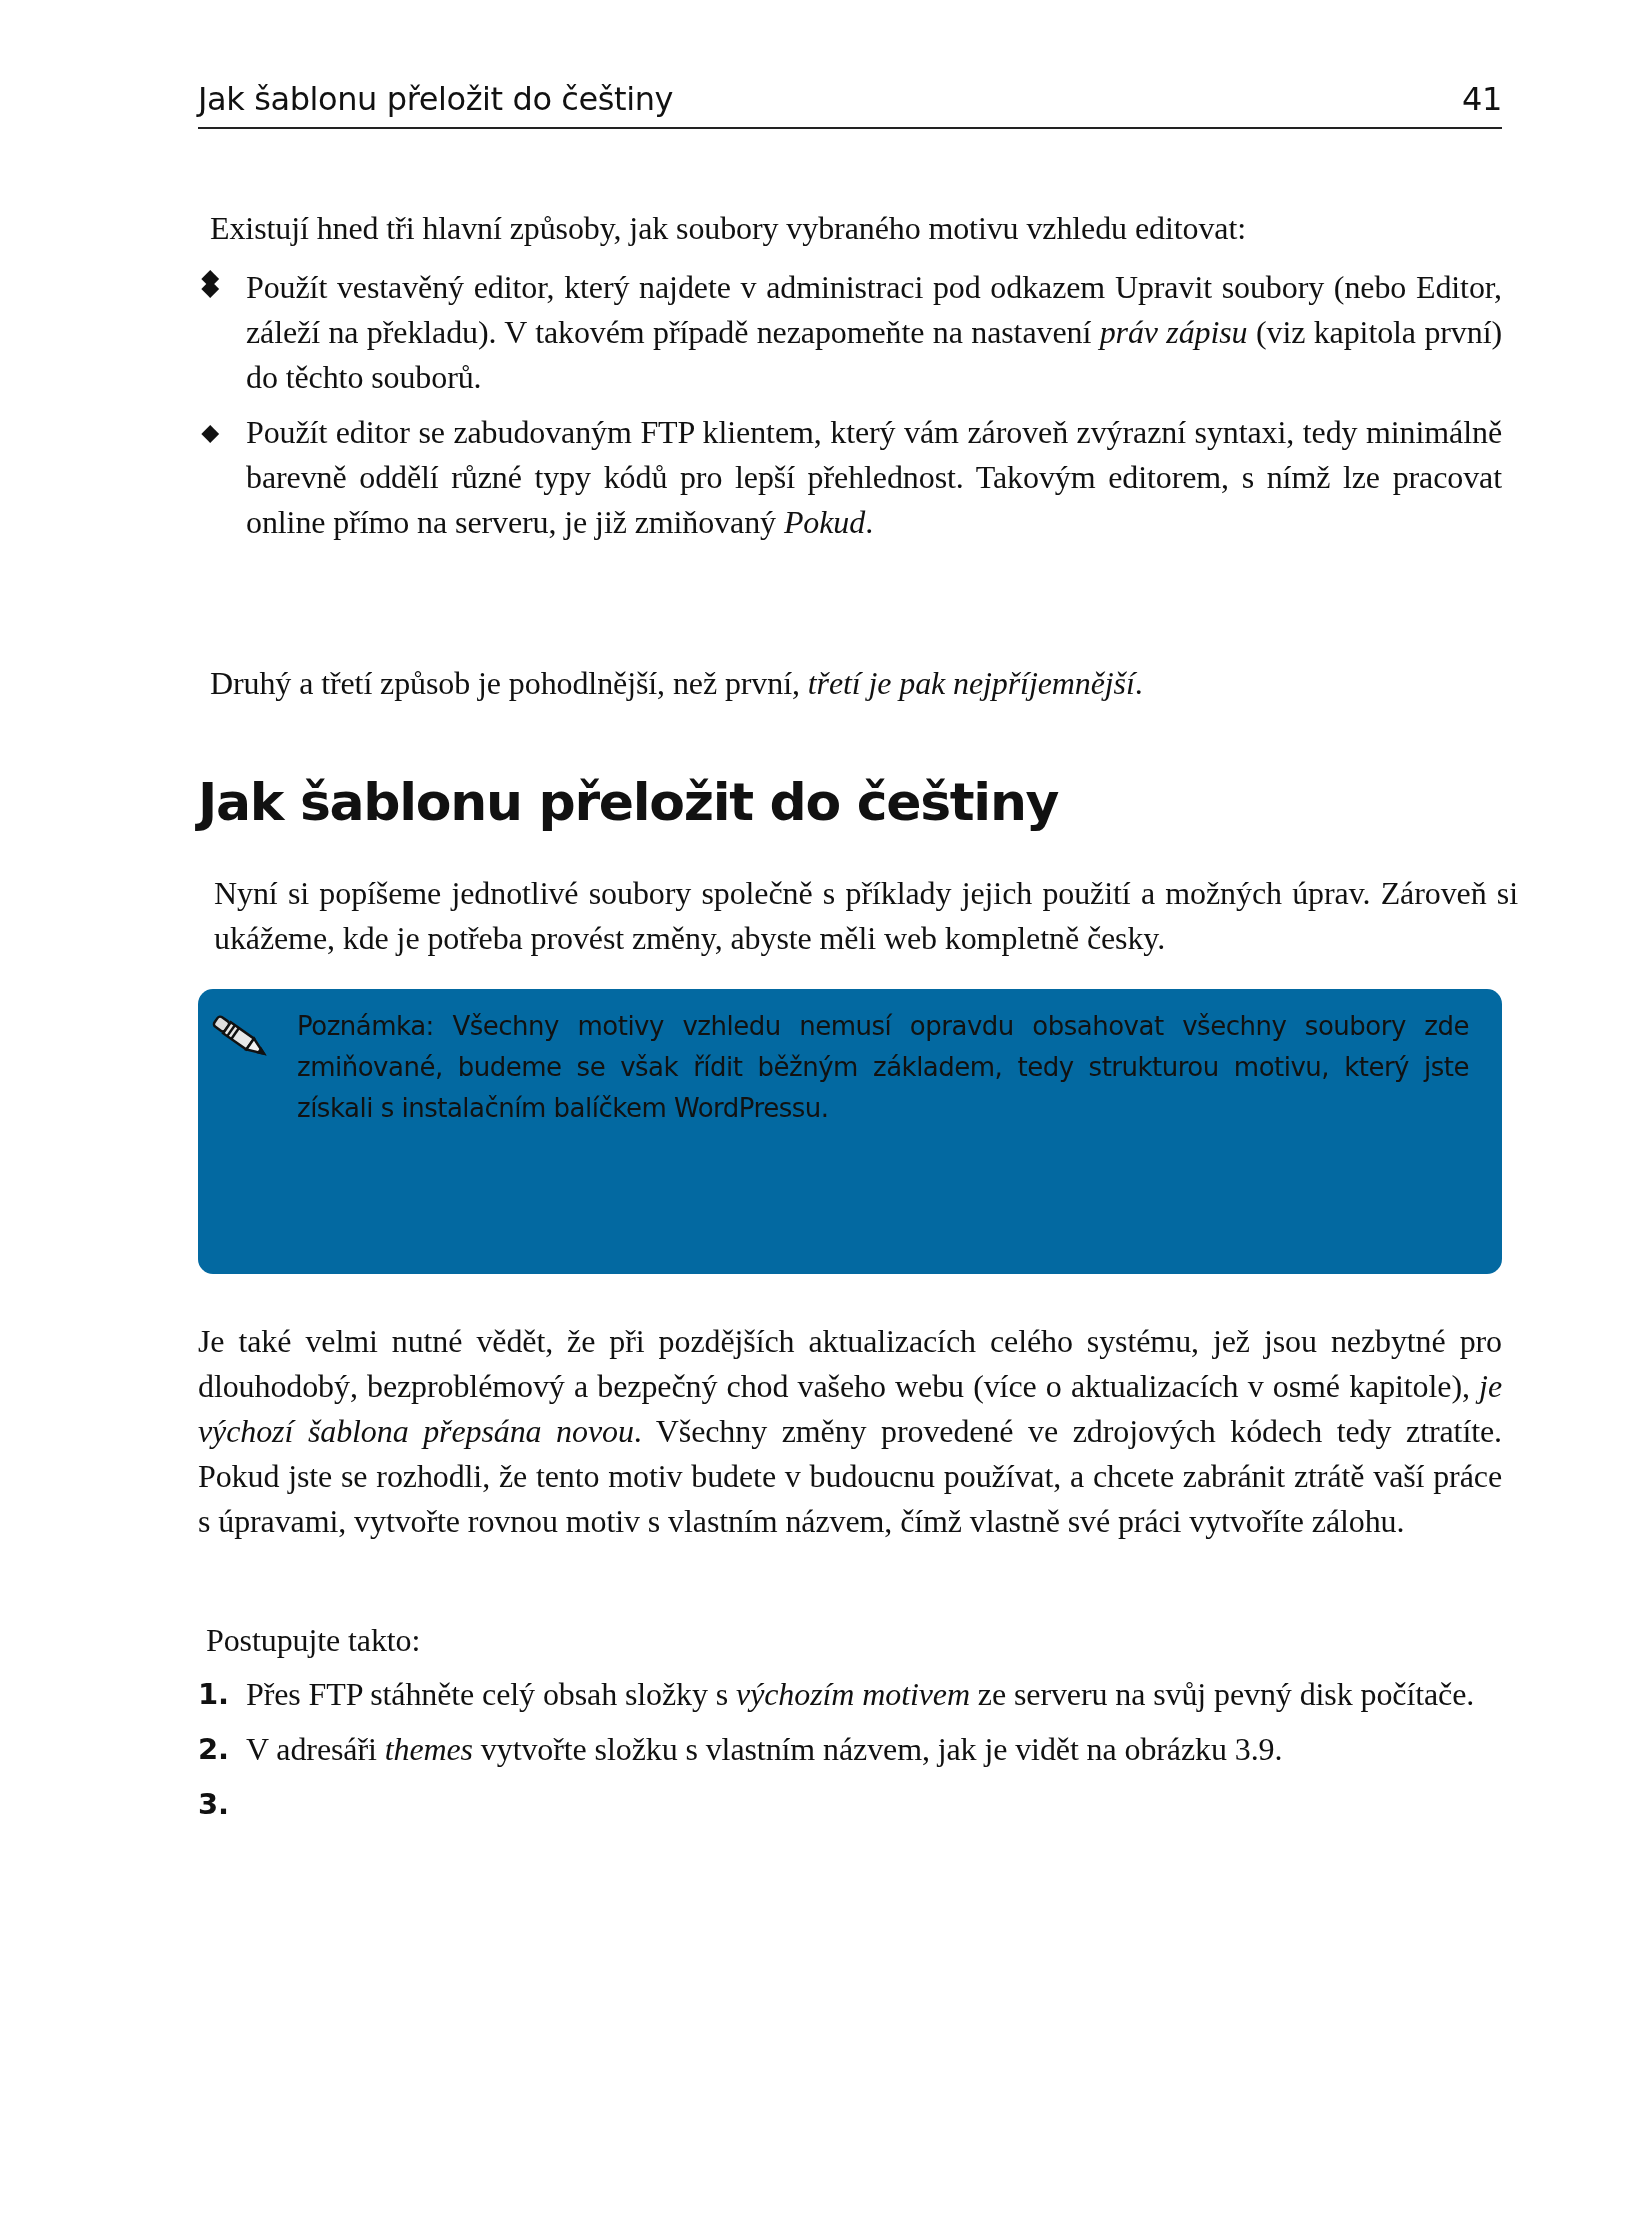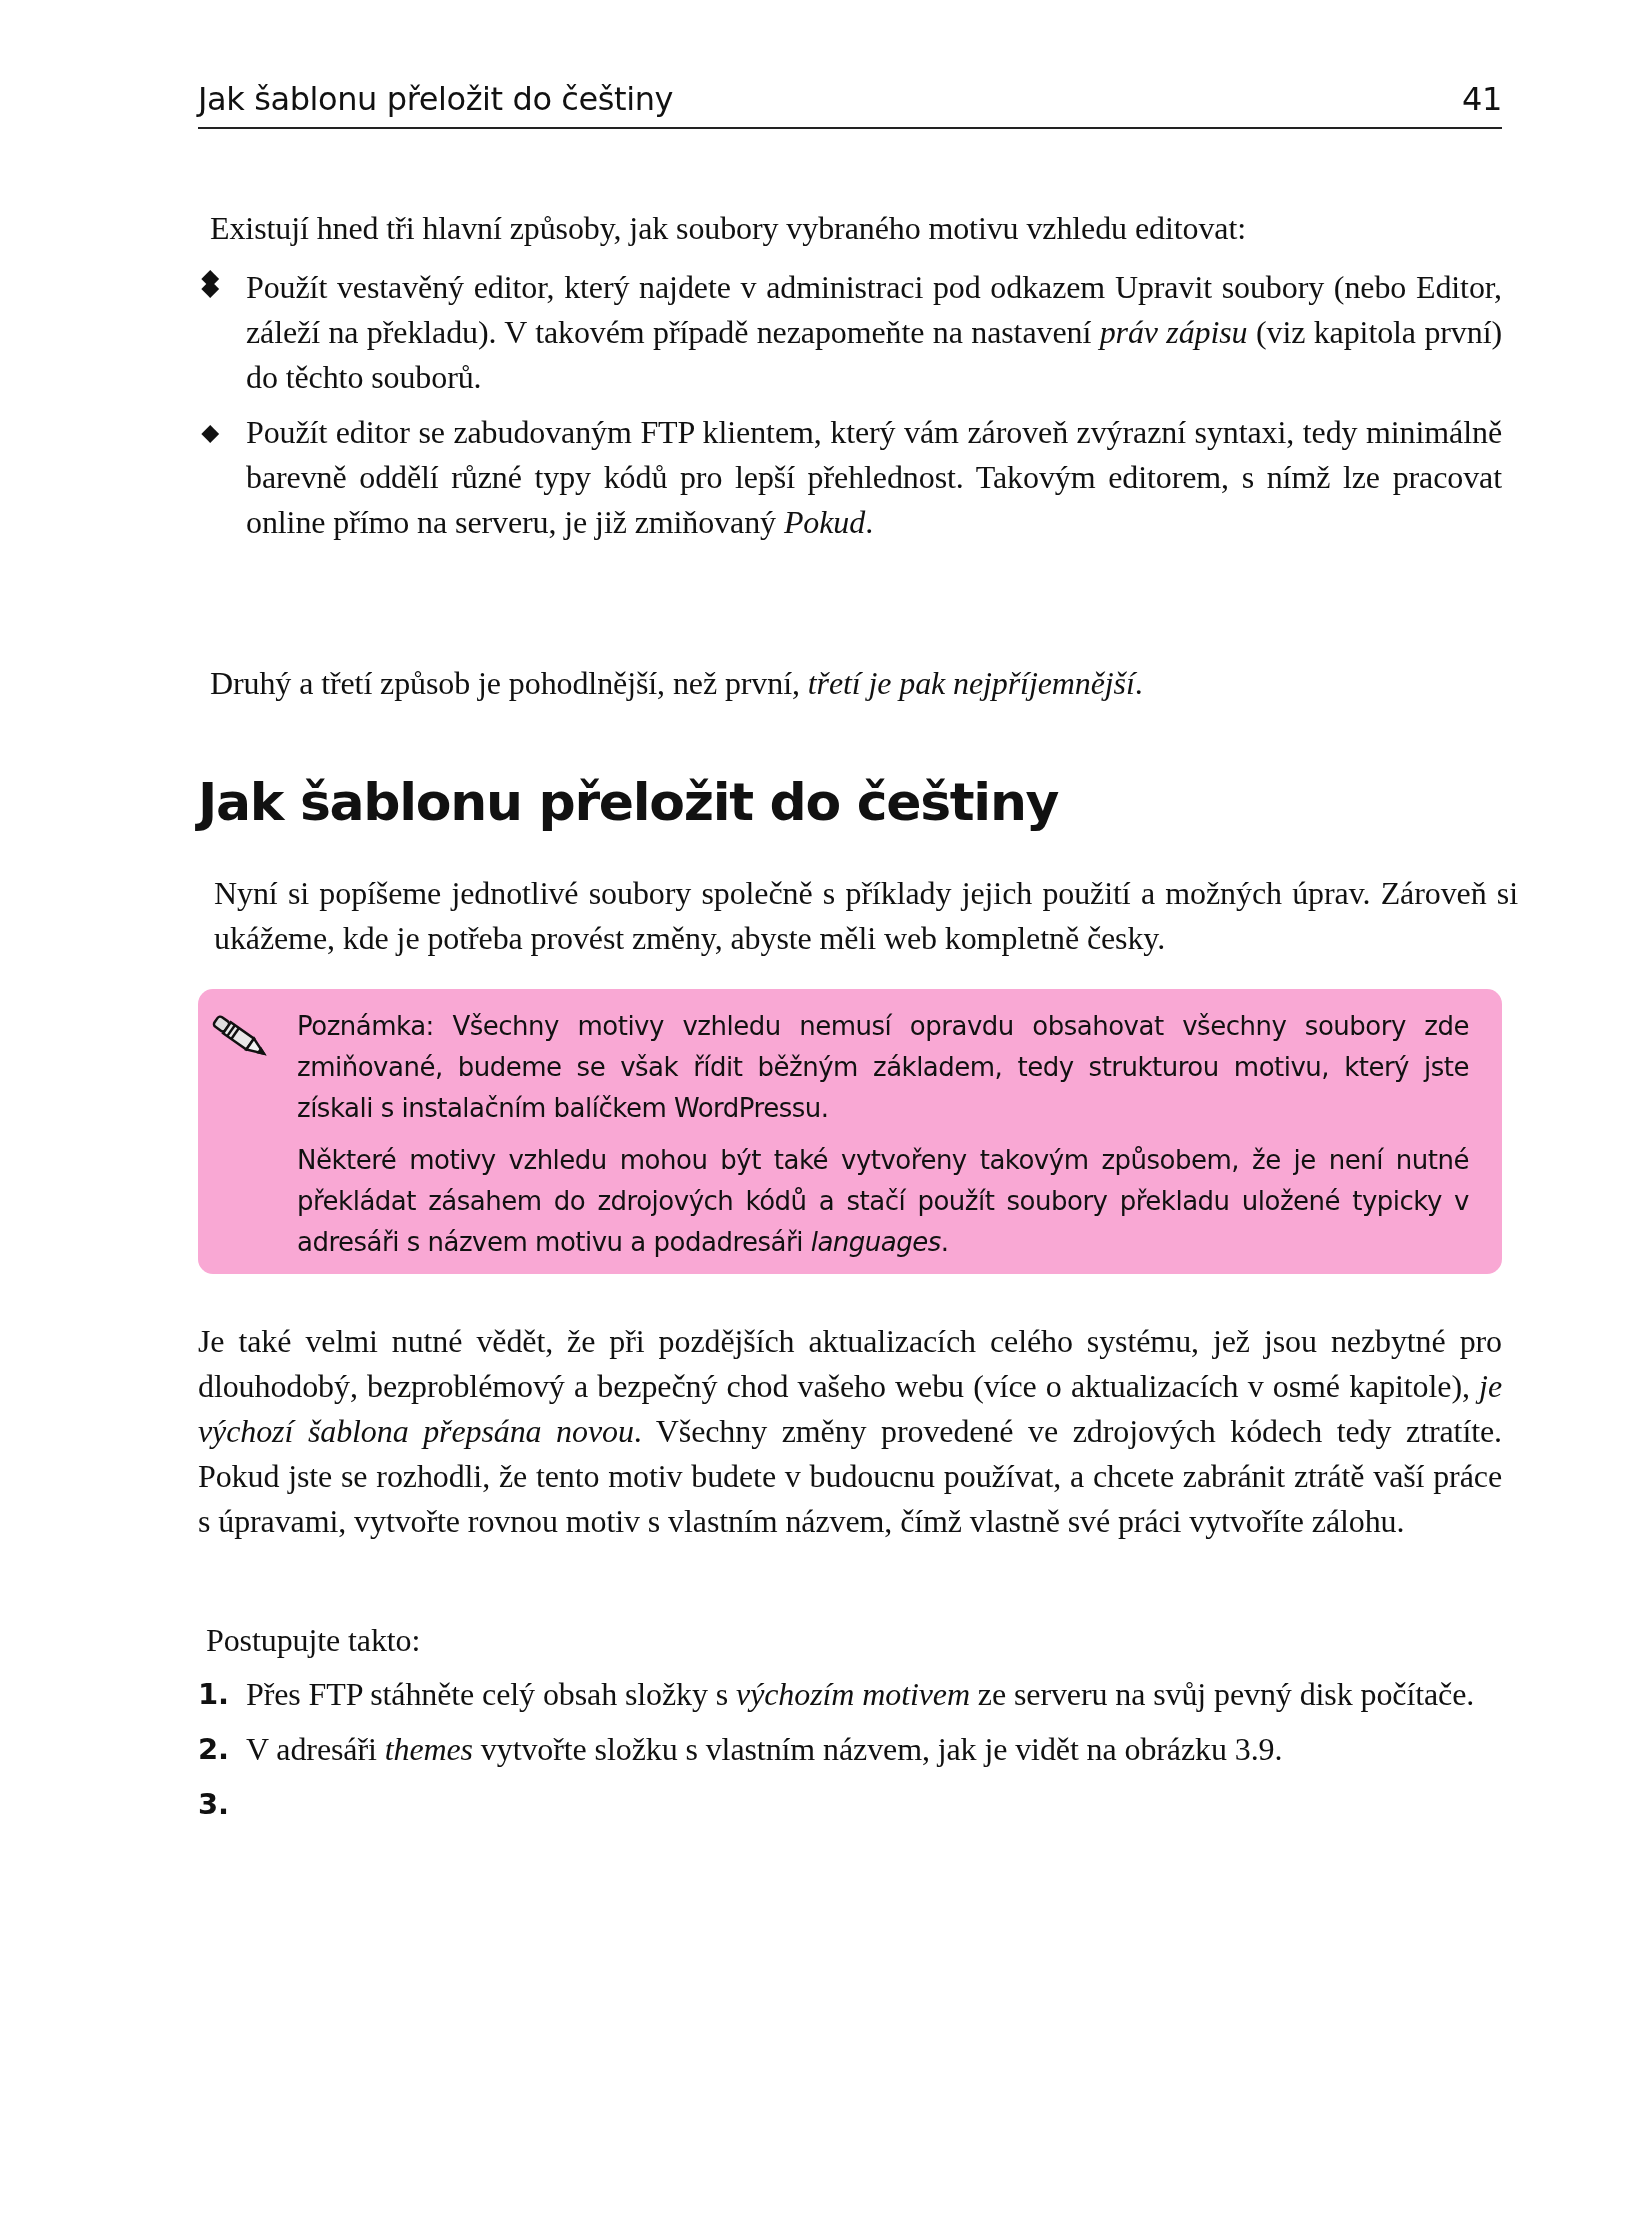--- a/index.html
+++ b/index.html
@@ -17,21 +17,21 @@
   ul.bullets li { position: relative; padding-left: 48px; margin-bottom: 10px; text-align: justify; }
   ul.bullets li .bullet { position: absolute; left: 3.3px; top: 0; font-size: 23.4px; }
   .p2 { position: absolute; top: 661px; left: 12px; width: 1304px; margin: 0; }
   h2.section-title {
     position: absolute; top: 769px; left: 0; margin: 0;
     font-family: "DejaVu Sans", sans-serif; font-weight: bold; font-size: 52px; line-height: 67px; letter-spacing: -1.3px;
   }
   .p3 { position: absolute; top: 855px; left: 0; width: 1304px; margin: 16px; text-align: justify; }
   .note {
     position: absolute; top: 989px; left: 0; width: 1304px; height: 285px;
-    background: #f9a8d4; border-radius: 15px; box-sizing: border-box;
+    background: #0369a1; border-radius: 15px; box-sizing: border-box;
     padding: 16.7px 33px 0 99px;
     font-family: "DejaVu Sans", sans-serif; font-size: 26px; line-height: 41px; letter-spacing: -0.5px;
   }
   .note p { margin: 0 0 11.7px 0; text-align: justify; }
   .note .icon { position: absolute; left: 10px; top: 25px; width: 67px; height: 50px; }
   .p4 { position: absolute; top: 1319px; left: 0; width: 1304px; margin: 0; text-align: justify; }
   .p5 { position: absolute; top: 1610px; left: 0; margin: 8px; }
   ol.steps { position: absolute; top: 1672px; left: 0; width: 1304px; margin: 0; padding: 0; list-style: none; }
   ol.steps li { position: relative; padding-left: 48px; margin-bottom: 10px; text-align: justify; }
   ol.steps li .num {
@@ -80,21 +80,20 @@
       <g transform="rotate(35 40 30)" stroke="#111" stroke-width="3" fill="#ddd">
         <rect x="2" y="22" width="16" height="14" rx="4"></rect>
         <rect x="18" y="21" width="34" height="16" fill="#e8e8e8"></rect>
         <line x1="24" y1="21" x2="24" y2="37"></line>
         <line x1="30" y1="21" x2="30" y2="37"></line>
         <polygon points="52,21 72,29 52,37" fill="#f2f2f2"></polygon>
         <polygon points="66,26.5 72,29 66,31.5" fill="#111"></polygon>
       </g>
     </svg>
     <p><b>Poznámka:</b><span> Všechny motivy vzhledu nemusí opravdu obsahovat všechny soubory zde zmiňované, budeme se však řídit běžným základem, tedy strukturou motivu, který jste získali s instalačním balíčkem WordPressu.</span></p>
-    <p><span>Některé motivy vzhledu mohou být také vytvořeny takovým způsobem, že je není nutné překládat zásahem do zdrojových kódů a stačí použít soubory překladu uložené typicky v adresáři s názvem motivu a podadresáři </span><i>languages</i><span>.</span></p>
   </div>
 
   <p class="serif p4">
     <span>Je také velmi nutné vědět, že při pozdějších aktualizacích celého systému, jež jsou nezbytné pro dlouhodobý, bezproblémový a bezpečný chod vašeho webu (více o aktualizacích v osmé kapitole), </span><i>je výchozí šablona přepsána novou</i><span>. Všechny změny provedené ve zdrojových kódech tedy ztratíte. Pokud jste se rozhodli, že tento motiv budete v budoucnu používat, a chcete zabránit ztrátě vaší práce s úpravami, vytvořte rovnou motiv s vlastním názvem, čímž vlastně své práci vytvoříte zálohu.</span>
   </p>
 
   <p class="serif p5">Postupujte takto:</p>
 
   <ol class="steps serif">
     <li>

